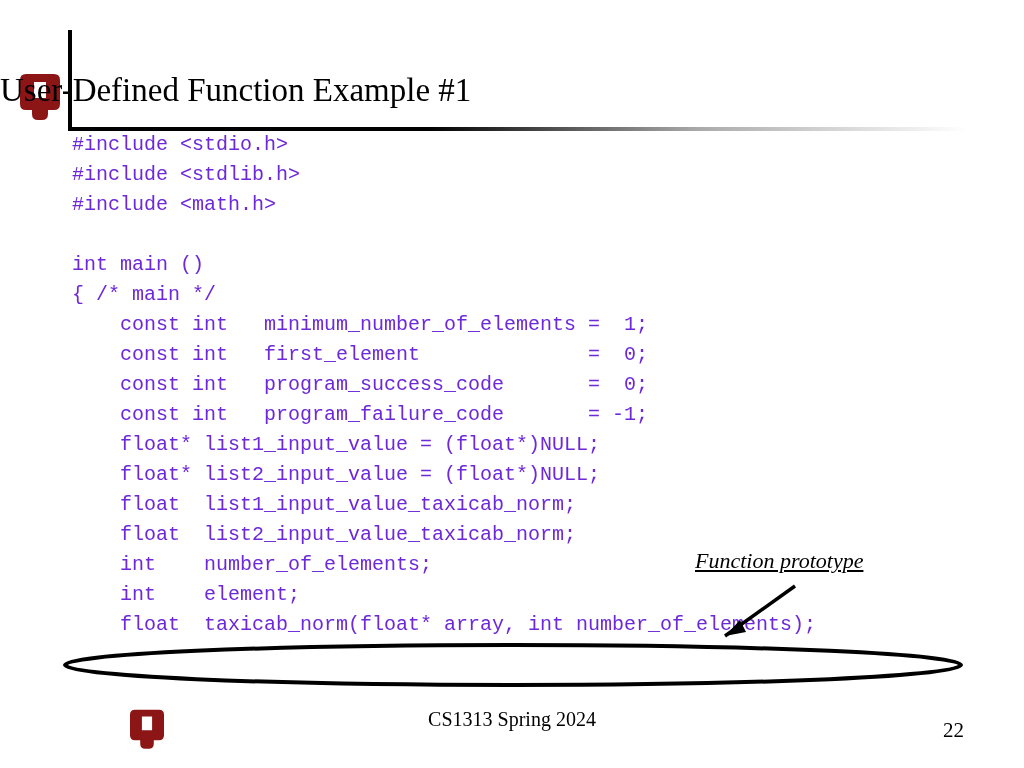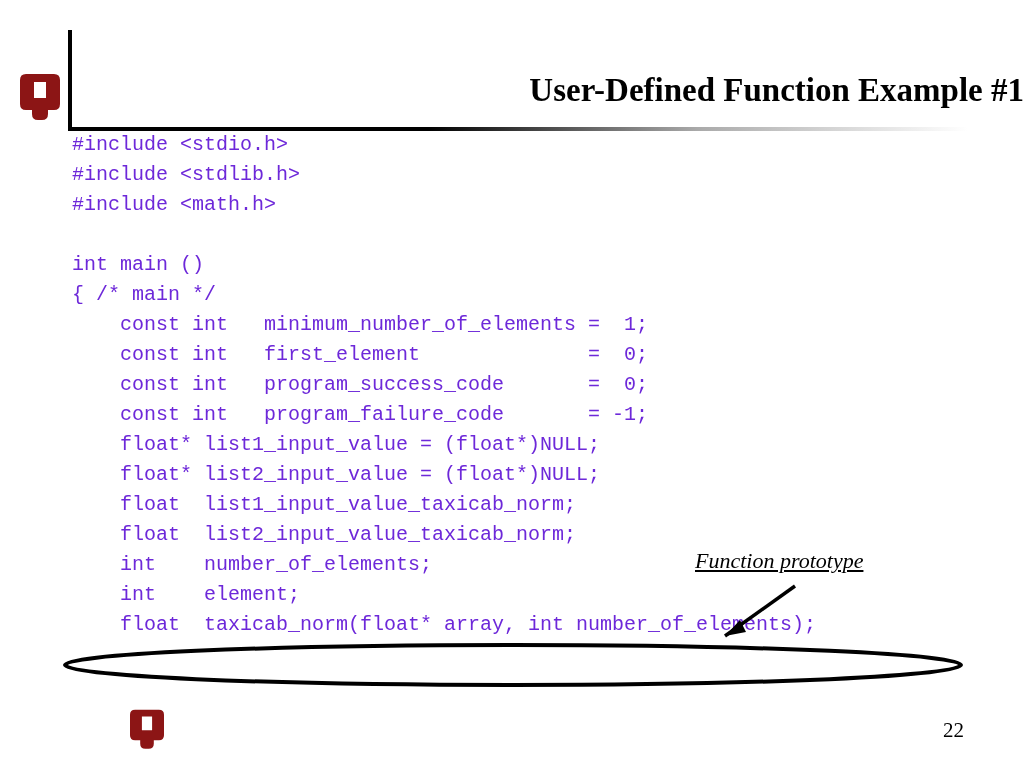--- a/index.html
+++ b/index.html
@@ -34,23 +34,23 @@
     left: 68px;
     top: 127px;
     width: 900px;
     height: 4px;
     background: linear-gradient(to right, #000 0%, #000 40%, #aaa 70%, #fff 100%);
   }
   .title {
     position: absolute;
     left: 0; right: 0;
     top: 72px;
-    text-align: right;
+    text-align: left;
     font-size: 33px;
-    font-weight: bold;
+    font-weight: normal;
   }
   .code {
     position: absolute;
     left: 72px;
     top: 130px;
     font-family: Liberation Mono, monospace;
     font-size: 20px;
     line-height: 30px;
     white-space: pre;
     color: #6d28d9;
@@ -130,15 +130,16 @@
 
 <svg class="ellipse-svg" width="910" height="50">
   <ellipse cx="455" cy="25" rx="448" ry="20" fill="none" stroke="#000" stroke-width="4"></ellipse>
 </svg>
 
 <svg class="ou-logo-bottom" width="34" height="46" viewBox="0 0 40 54">
   <path d="M6 2 h28 q6 0 6 6 v24 q0 6 -6 6 h-6 v4 q0 6 -6 6 h-4 q-6 0 -6 -6 v-4 h-6 q-6 0 -6 -6 v-24 q0 -6 6 -6 z M14 10 v16 h12 v-16 z" fill="#8C1515"></path>
 </svg>
 
 <div class="footer-center">
+  <div>CS1313 Spring 2024</div>
 </div>
 
 <div class="page-number">22</div>
 
 </body></html>

